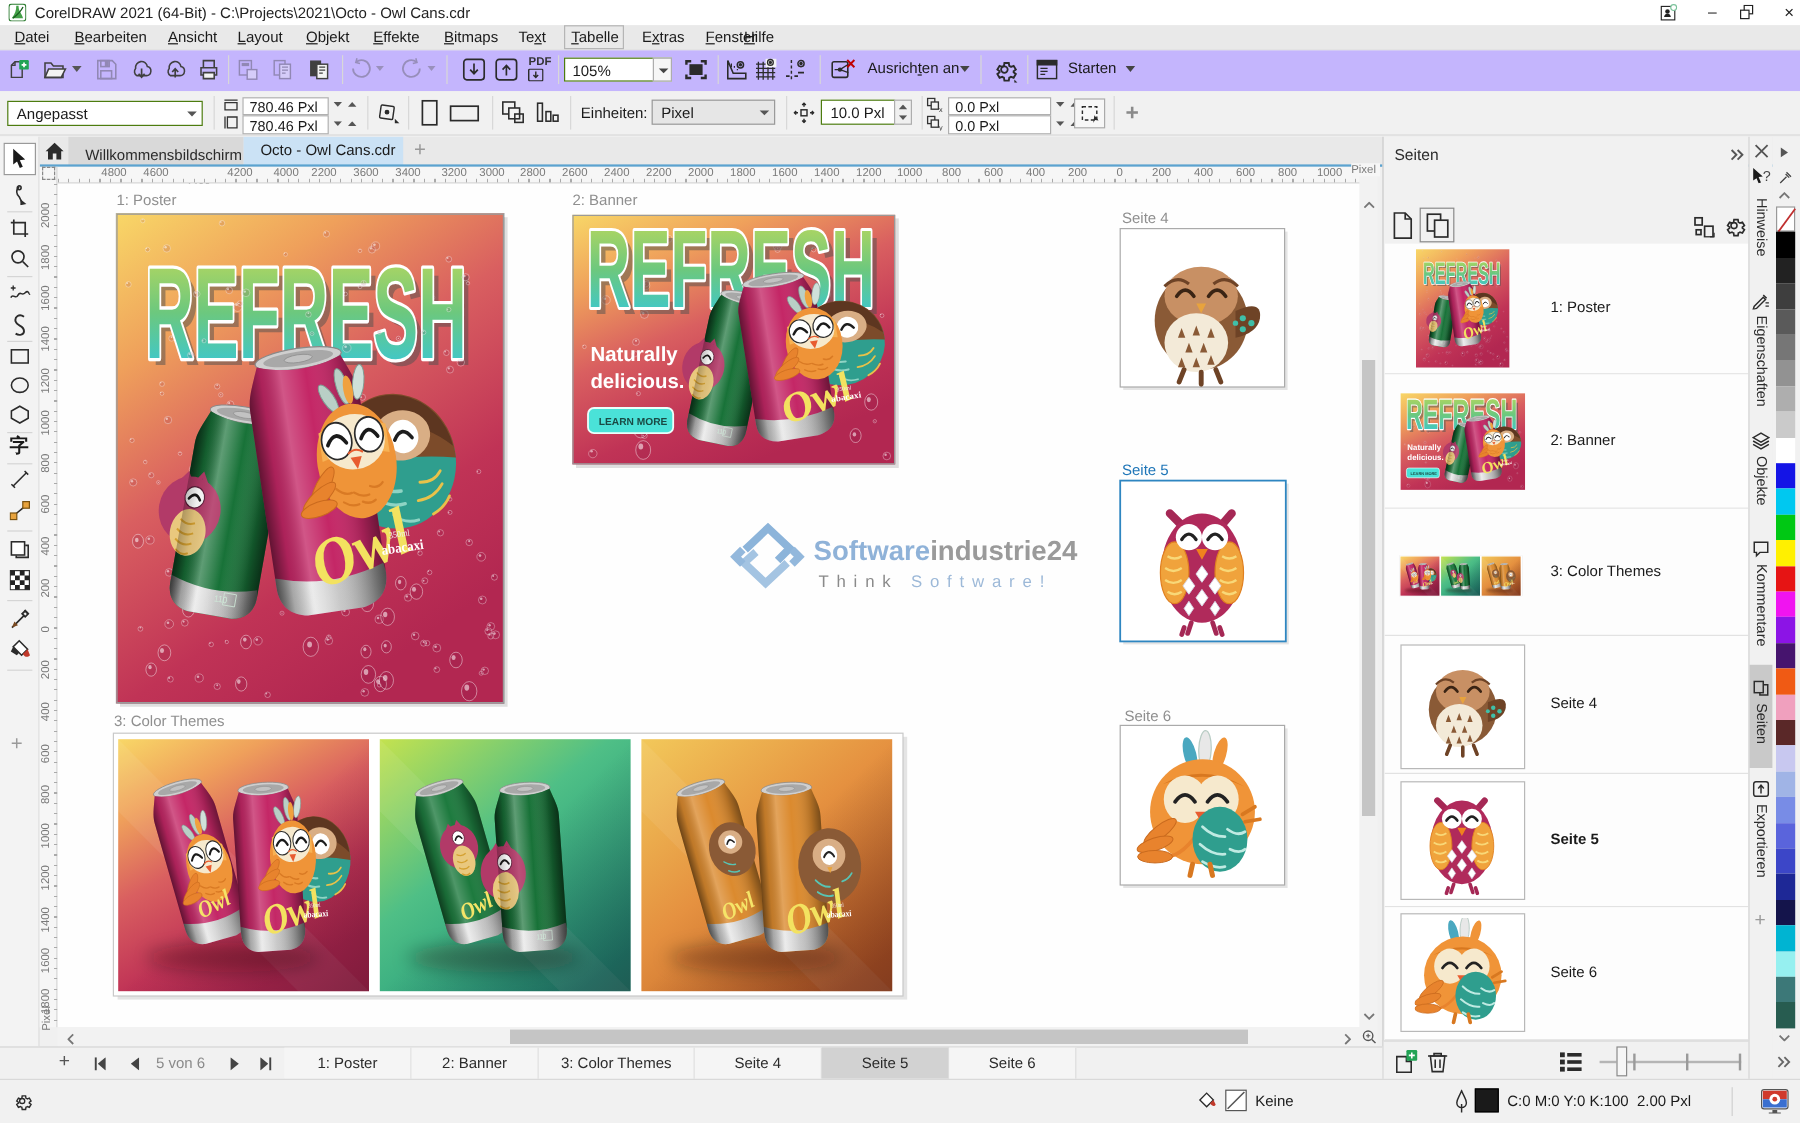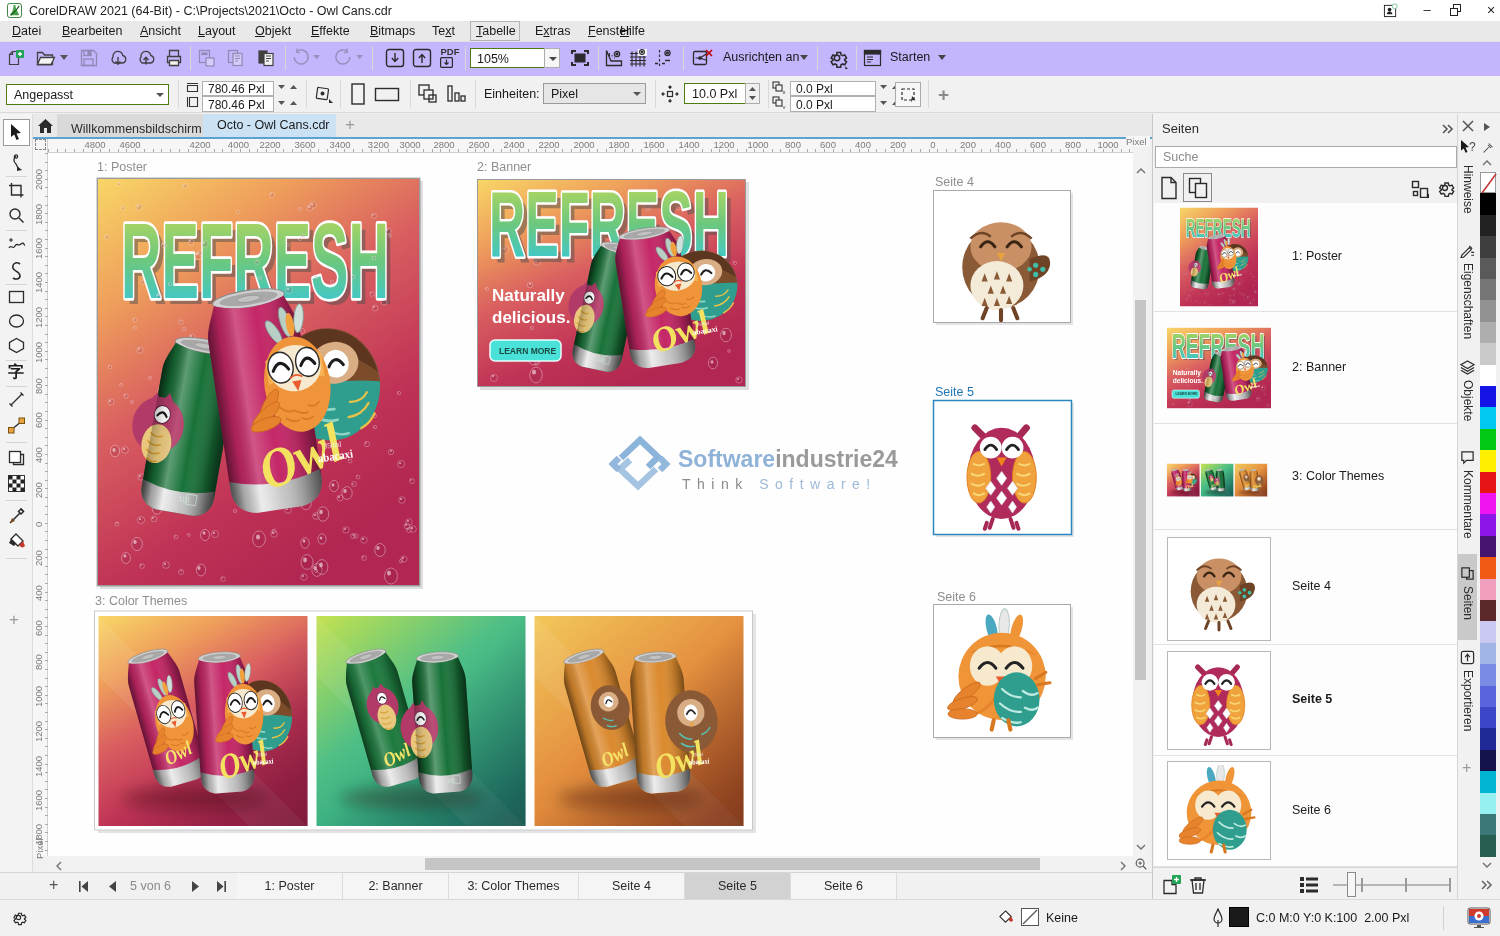--- a/index.html
+++ b/index.html
@@ -1235,23 +1235,20 @@
       </svg>
 </div>
   <div id="pagespanel" class="abs">
  <div style="position:absolute;left:9px;top:7px;font-size:13px;color:#2b2b2b">Seiten</div>
  <svg style="position:absolute;left:288px;top:10px" width="13" height="10" viewBox="0 0 13 10" fill="none" stroke="#555" stroke-width="1.6">
         <path d="M2,1 L6,5 L2,9 M7,1 L11,5 L7,9"></path>
       </svg>
  <svg style="position:absolute;left:310px;top:8px" width="12" height="12" viewBox="0 0 12 12" stroke="#555" stroke-width="1.5">
         <path d="M1,1 L11,11 M11,1 L1,11"></path>
       </svg>
- <div style="position:absolute;left:2px;top:32px;width:302px;height:22px;background:#fff;border:1px solid #ababab">
-        <span style="position:absolute;left:7px;top:3px;font-size:12.5px;color:#8a8a8a">Suche</span>
-      </div>
  <svg style="position:absolute;left:6px;top:62px" width="20" height="24" viewBox="0 0 20 24" fill="none" stroke="#2b2b2b" stroke-width="1.4">
         <path d="M3,1.5 h9 l5,5 v16 h-14 z"></path>
         <path d="M12,1.5 v5 h5"></path>
       </svg>
  <div style="position:absolute;left:30px;top:59px;width:29px;height:29px;border:1px solid #8a8a8a"></div>
  <svg style="position:absolute;left:35px;top:63px" width="20" height="22" viewBox="0 0 20 22" fill="none" stroke="#2b2b2b" stroke-width="1.4">
         <rect x="1.5" y="1.5" width="11" height="14"></rect>
         <rect x="7.5" y="6.5" width="11" height="14" fill="#f1f1f1"></rect>
       </svg>
  <svg style="position:absolute;left:258px;top:66px" width="18" height="18" viewBox="0 0 18 18" fill="none" stroke="#2b2b2b" stroke-width="1.4">

